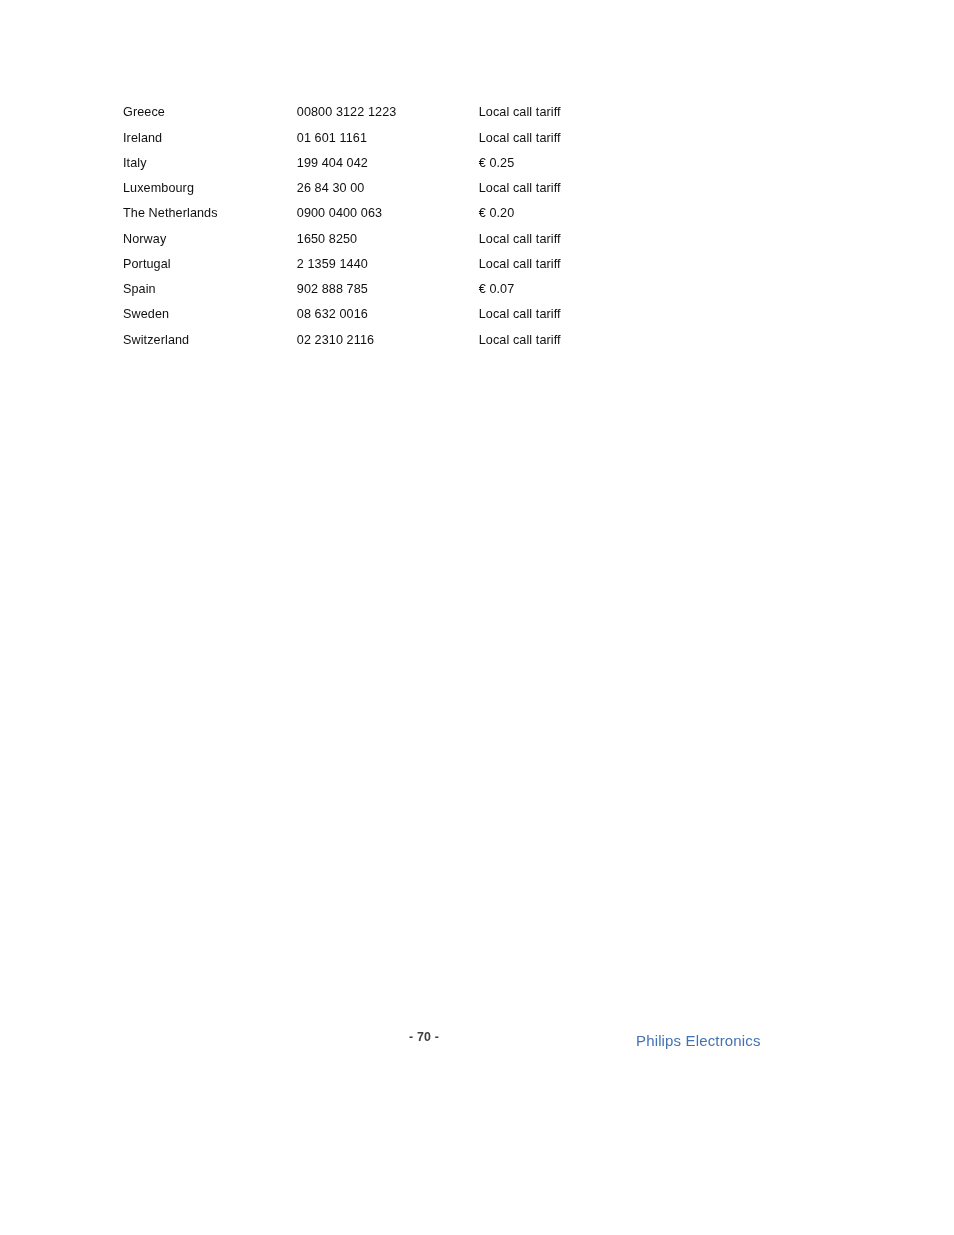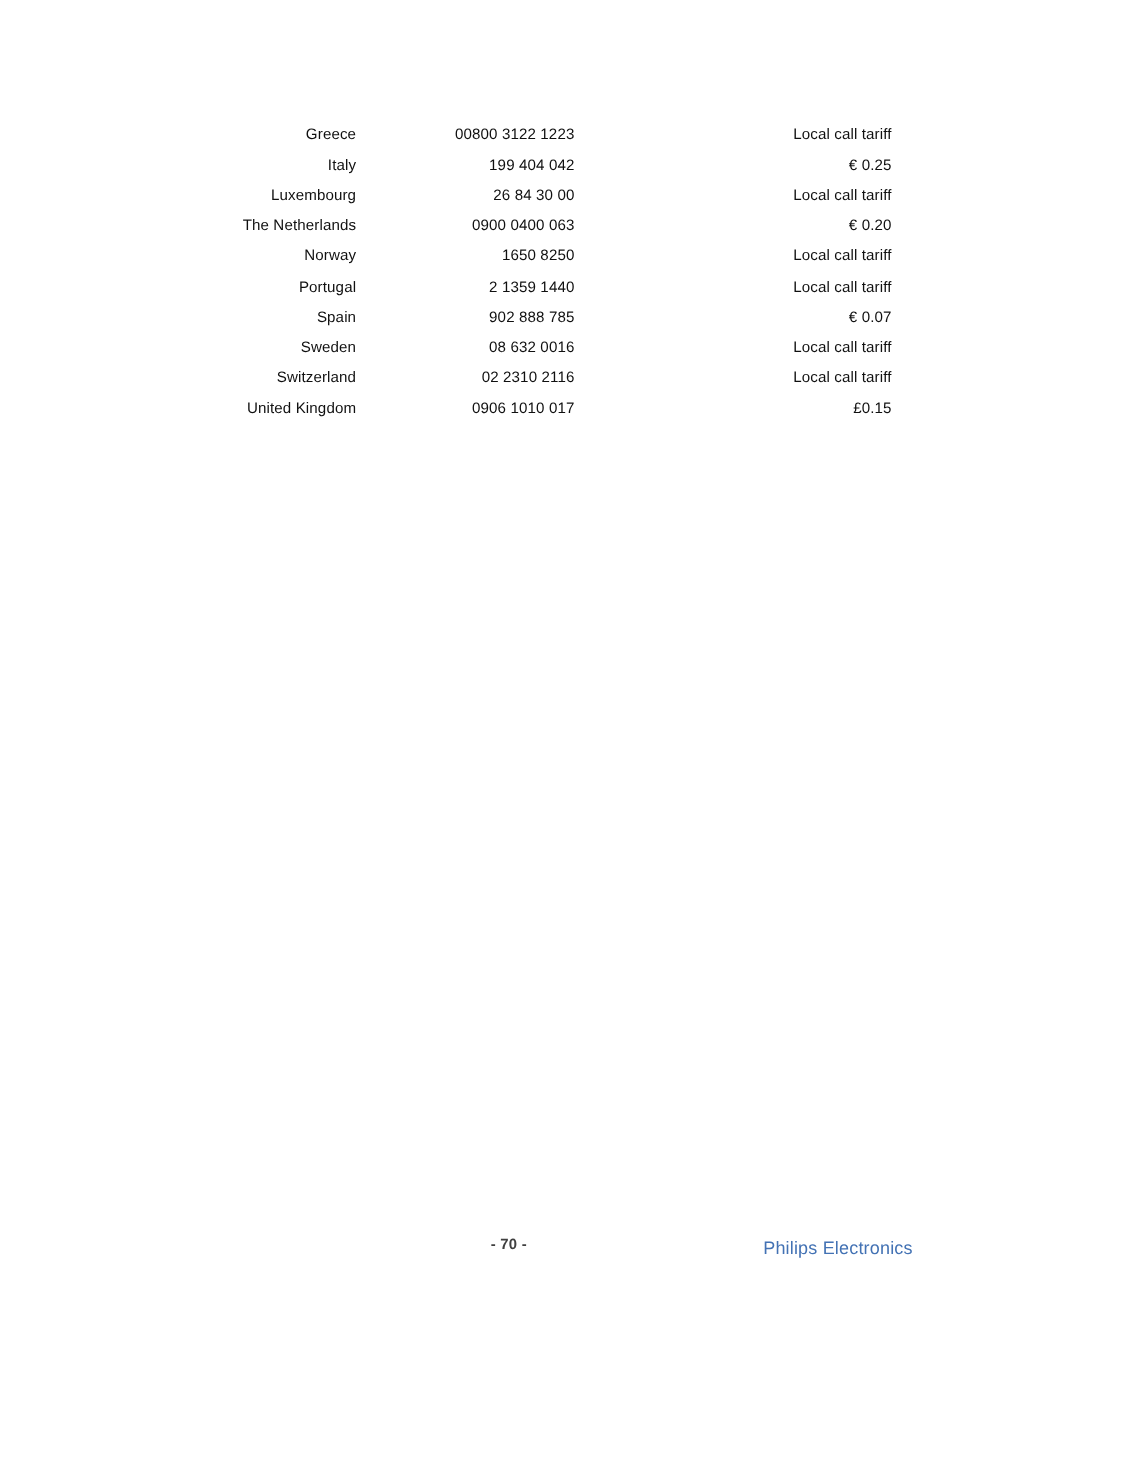--- a/index.html
+++ b/index.html
@@ -23,21 +23,20 @@
 
   
   .contact-table {
     position: absolute;
     left: 123px;
     top: 100px;
     width: 620px;
     border-collapse: collapse;
     font-size: 12.6px;
     line-height: 1;
-    text-align: right;
   }
   .contact-table td {
     padding: 0;
     height: 25.25px;
     vertical-align: middle;
     white-space: nowrap;
     color: #101010;
     font-weight: 400;
     letter-spacing: 0.1px;
   }
@@ -82,20 +81,25 @@
 <div class="page">
 
   <table class="contact-table">
     <tbody>
       <tr>
         <td class="col-country">Greece</td>
         <td class="col-number">00800 3122 1223</td>
         <td class="col-tariff">Local call tariff</td>
       </tr>
       <tr>
+        <td class="col-country">Ireland</td>
+        <td class="col-number">01 601 1161</td>
+        <td class="col-tariff">Local call tariff</td>
+      </tr>
+      <tr>
         <td class="col-country">Italy</td>
         <td class="col-number">199 404 042</td>
         <td class="col-tariff">€ 0.25</td>
       </tr>
       <tr>
         <td class="col-country">Luxembourg</td>
         <td class="col-number">26 84 30 00</td>
         <td class="col-tariff">Local call tariff</td>
       </tr>
       <tr>
@@ -121,25 +125,20 @@
       <tr>
         <td class="col-country">Sweden</td>
         <td class="col-number">08 632 0016</td>
         <td class="col-tariff">Local call tariff</td>
       </tr>
       <tr>
         <td class="col-country">Switzerland</td>
         <td class="col-number">02 2310 2116</td>
         <td class="col-tariff">Local call tariff</td>
       </tr>
-      <tr>
-        <td class="col-country">United Kingdom</td>
-        <td class="col-number">0906 1010 017</td>
-        <td class="col-tariff">£0.15</td>
-      </tr>
     </tbody>
   </table>
 
   <div class="footer">
     <div class="page-number">- 70 -</div>
     <a class="brand-link" href="#">Philips Electronics</a>
   </div>
 
 </div>
 

